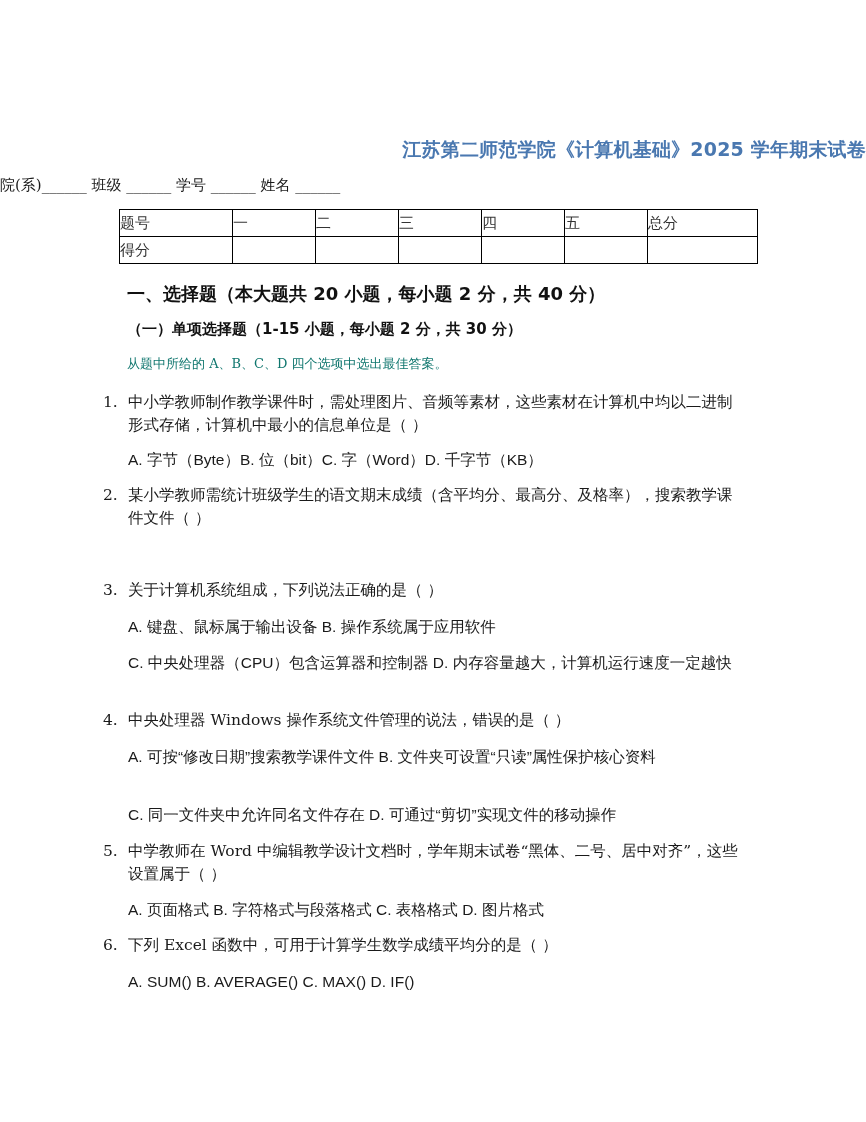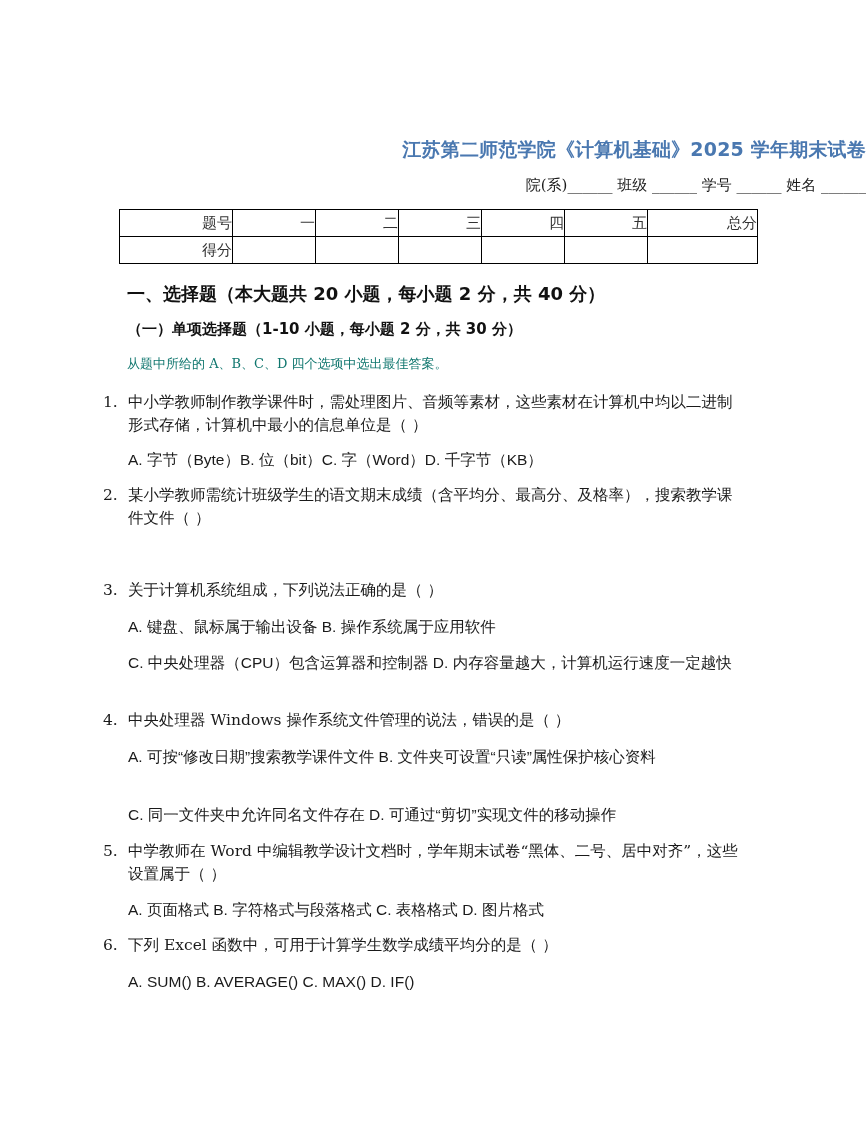--- a/index.html
+++ b/index.html
@@ -7,29 +7,29 @@
       width: 866px; height: 1122px; background: #ffffff; position: relative; overflow: hidden;
       font-family: "DejaVu Serif", "Liberation Serif", serif; color: #1a1a1a;
     }
     .page { position: absolute; left: 0; top: 0; width: 866px; height: 1122px; }
     .title {
       position: absolute; left: 0; width: 866px; top: 137px; text-align: right;
       font-family: "DejaVu Sans", "Liberation Sans", sans-serif; font-weight: bold;
       font-size: 19px; color: #4a78b0; letter-spacing: 0.2px;
     }
     .info-line {
-      position: absolute; left: 0; width: 866px; top: 176px; text-align: right;
+      position: absolute; left: 0; width: 866px; top: 176px; text-align: left;
       font-size: 15px; color: #1a1a1a;
     }
     table.score {
       position: absolute; left: 119px; top: 209px; border-collapse: collapse;
       font-size: 15px; color: #333;
     }
     table.score td {
-      border: 1.3px solid #000; height: 26px; padding: 0; text-align: right; vertical-align: middle;
+      border: 1.3px solid #000; height: 26px; padding: 0; text-align: left; vertical-align: middle;
     }
     .h1 {
       position: absolute; left: 127px; top: 282px; font-family: "DejaVu Sans", "Liberation Sans", sans-serif;
       font-weight: bold; font-size: 18px; color: #111; text-align: center;
     }
     .h2 {
       position: absolute; left: 127px; top: 320px; font-family: "DejaVu Sans", "Liberation Sans", sans-serif;
       font-weight: bold; font-size: 15px; color: #111;
     }
     .instr {
@@ -70,21 +70,21 @@
       <td></td>
       <td></td>
       <td></td>
       <td></td>
       <td></td>
     </tr>
   </tbody>
     </table>
 
   <div class="h1">一、选择题（本大题共 20 小题，每小题 2 分，共 40 分）</div>
-  <div class="h2">（一）单项选择题（1-10 小题，每小题 2 分，共 30 分）</div>
+  <div class="h2">（一）单项选择题（1-15 小题，每小题 2 分，共 30 分）</div>
   <div class="instr">从题中所给的 A、B、C、D 四个选项中选出最佳答案。</div>
 
   <div class="q" style="top:391px">
     <span class="num">1.</span>
     <div class="stem">中小学教师制作教学课件时，需处理图片、音频等素材，这些素材在计算机中均以二进制形式存储，计算机中最小的信息单位是（ ）</div>
   </div>
   <div class="opt" style="top:448px">A. 字节（Byte）B. 位（bit）C. 字（Word）D. 千字节（KB）</div>
 
   <div class="q" style="top:484px">
     <span class="num">2.</span>

